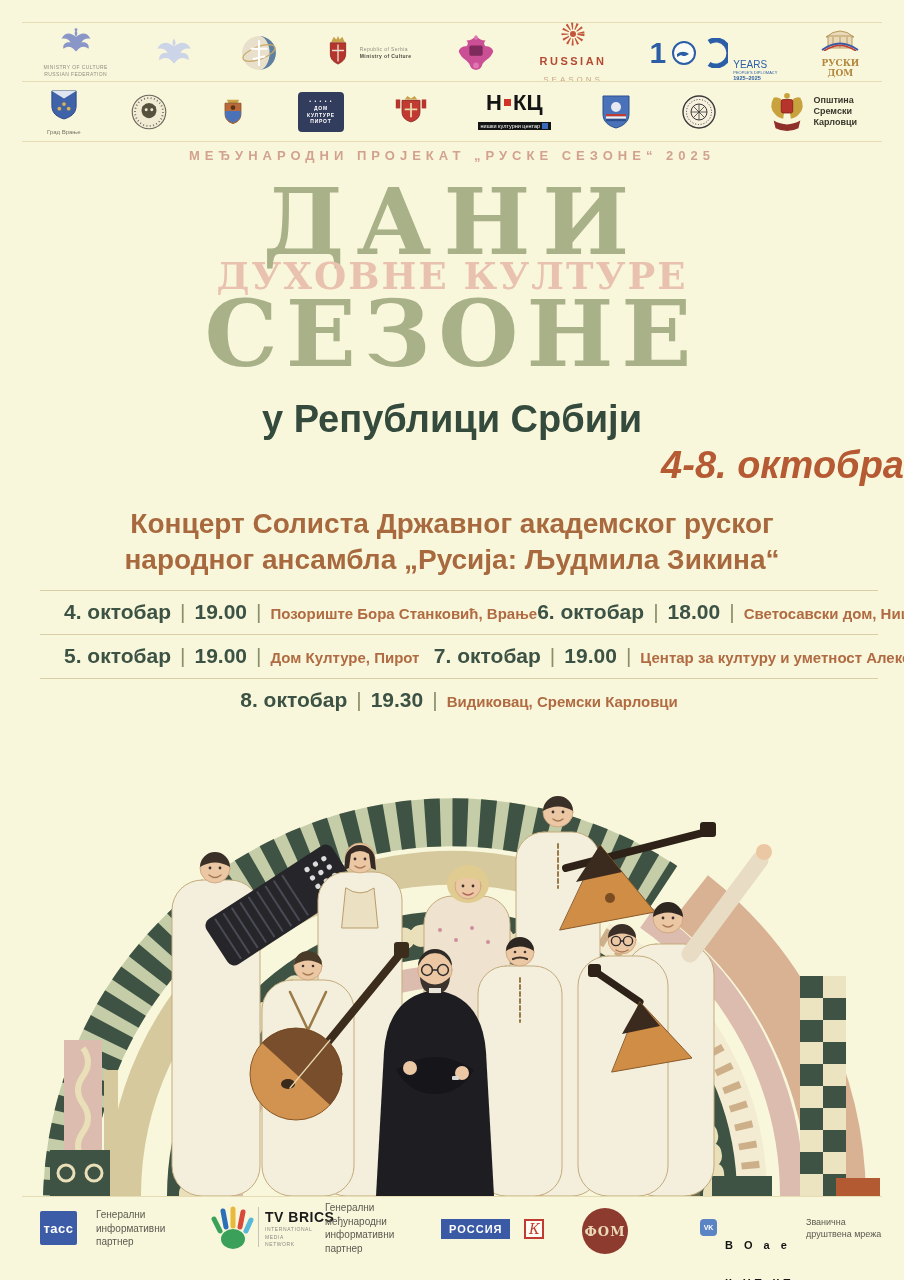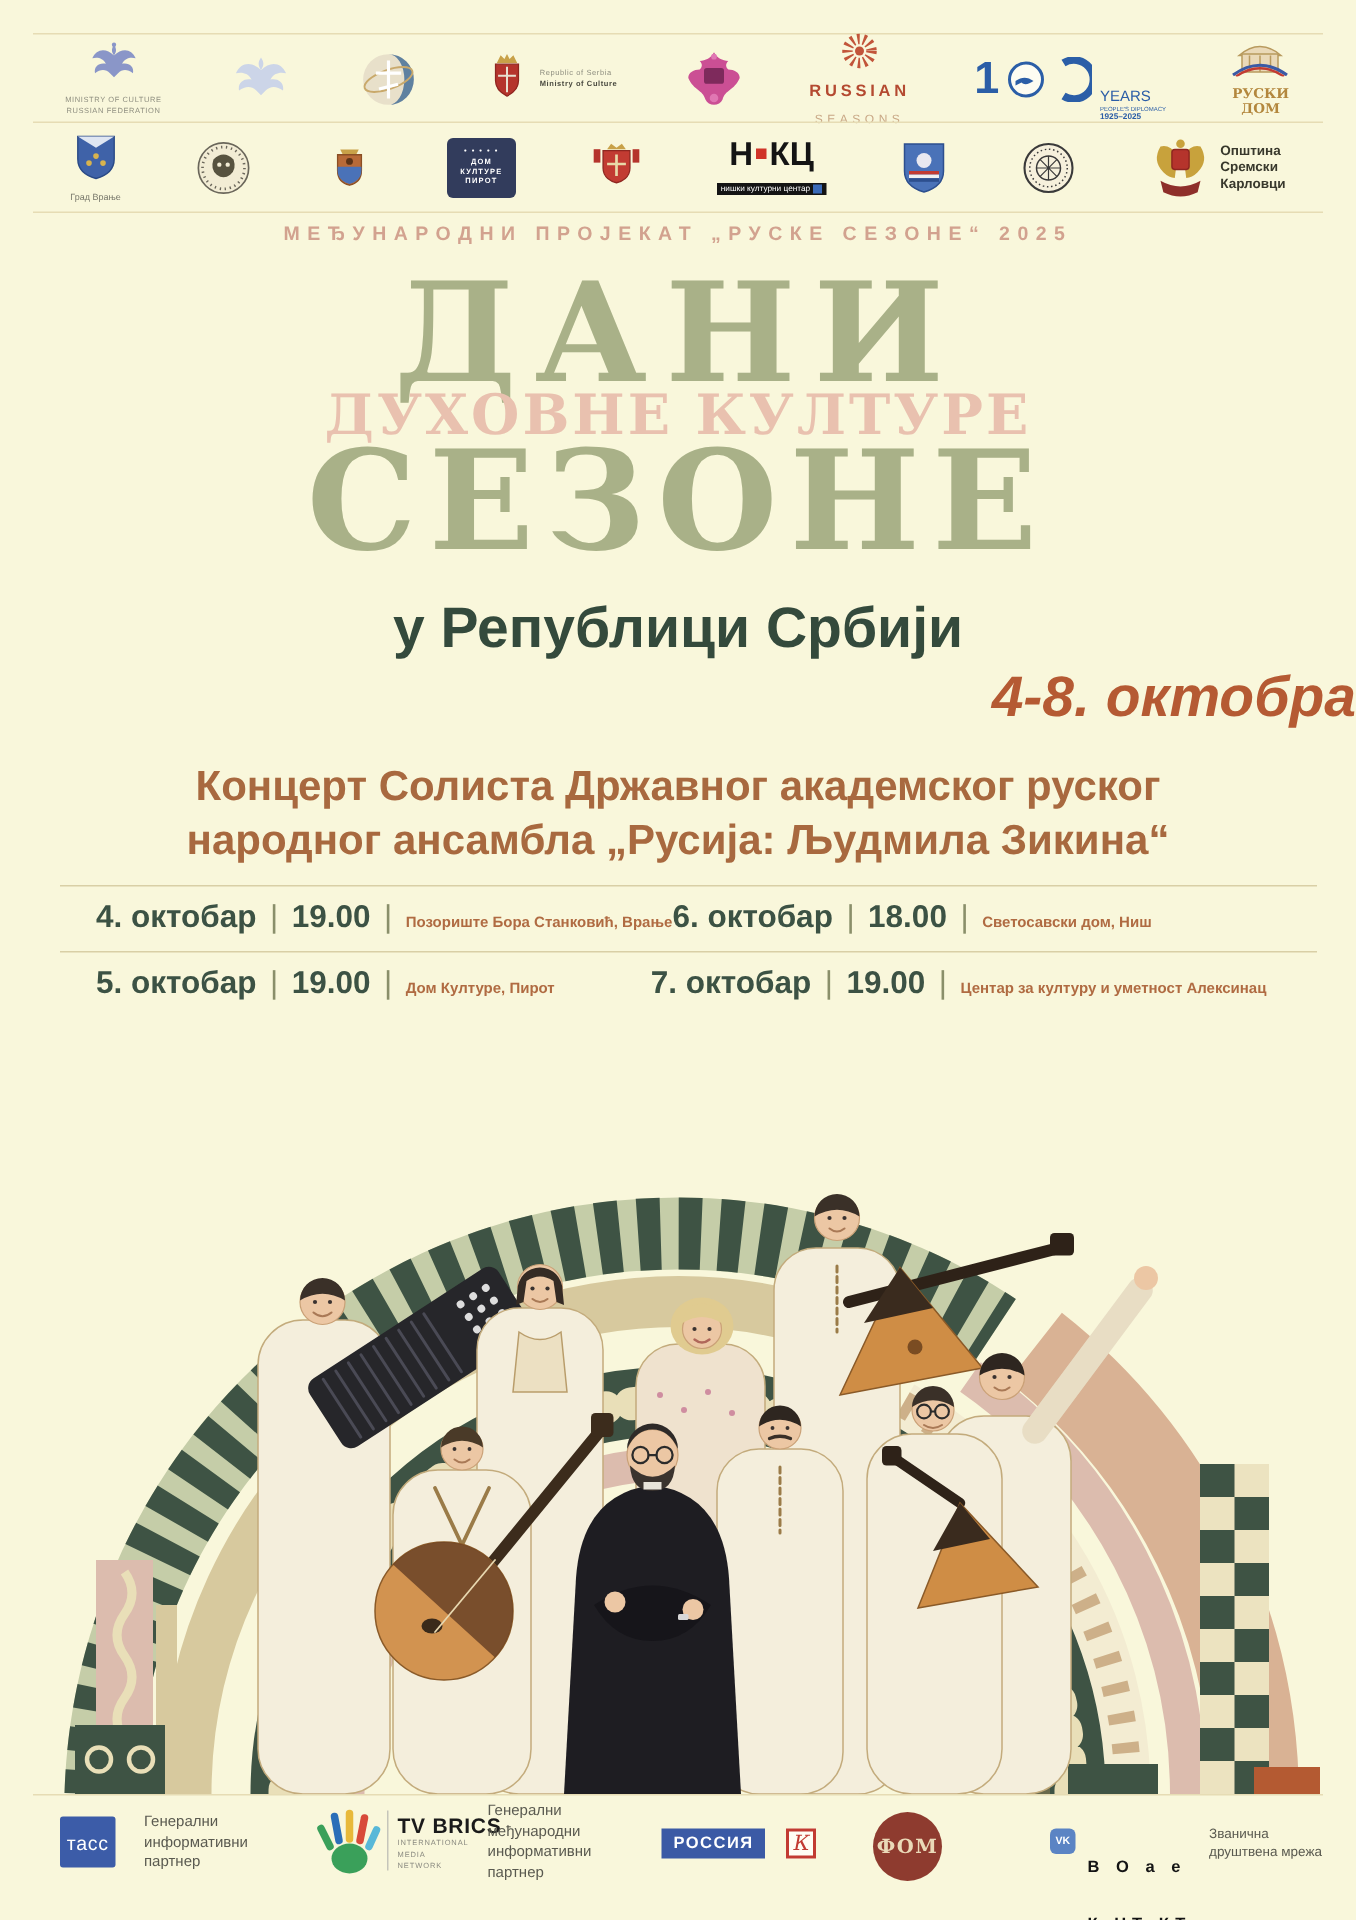--- a/index.html
+++ b/index.html
@@ -51,30 +51,30 @@
   
   .sched{position:absolute;top:590px;left:40px;right:26px;}
   .srow{display:flex;border-top:1px solid #d9cfa6;padding:9px 0 10px 0;}
   .srow .sitem:first-child{flex:0 0 47%;padding-left:24px;box-sizing:border-box;}
   .srow .sitem:last-child{flex:1;}
   .srow.center{justify-content:center;}
   .srow.center .sitem{flex:none;padding-left:0;}
   .sitem{white-space:nowrap;}
   .sd{font-size:21px;font-weight:600;color:#3c5244;}
   .sp{font-size:21px;color:#8a8f6a;margin:0 9px;font-weight:400;}
-  .sv{font-size:10px;font-weight:600;color:#b06b42;}
+  .sv{font-size:15px;font-weight:600;color:#b06b42;}
   
   .stage{position:absolute;top:740px;left:0;width:904px;height:456px;}
   
   .footer{position:absolute;left:22px;right:22px;top:1196px;height:84px;
           border-top:1px solid #e6dcb4;}
   .footer *{box-sizing:border-box;}
   .f-abs{position:absolute;}
   .tass-sq{left:18px;top:14px;width:37px;height:34px;background:#3c5ca8;border-radius:2px;
-           color:#fff;font-weight:normal;font-size:13px;display:flex;align-items:center;
+           color:#fff;font-weight:bold;font-size:13px;display:flex;align-items:center;
            justify-content:center;letter-spacing:.5px;}
   .f-cap{font-size:10px;line-height:1.35;color:#5a5a50;}
   .cap-tass{left:74px;top:11px;}
   .brics-hand{left:188px;top:8px;}
   .brics-div{left:236px;top:10px;width:1px;height:40px;background:#c5c5ba;}
   .brics-txt{left:243px;top:13px;}
   .brics-title{font-size:14px;font-weight:800;color:#1a1a1a;letter-spacing:.5px;line-height:1;}
   .brics-sub{font-size:5px;color:#8a8a80;letter-spacing:.6px;line-height:1.5;margin-top:2px;}
   .cap-brics{left:303px;top:4px;}
   .rossiya{left:419px;top:22px;display:flex;align-items:center;gap:14px;}
@@ -294,20 +294,25 @@
       </div>
     </div>
     <div class="srow">
       <div class="sitem">
         <span class="sd">5. октобар</span><span class="sp">|</span><span class="sd">19.00</span><span class="sp">|</span><span class="sv">Дом Културе, Пирот</span>
       </div>
       <div class="sitem">
         <span class="sd">7. октобар</span><span class="sp">|</span><span class="sd">19.00</span><span class="sp">|</span><span class="sv">Центар за културу и уметност Алексинац</span>
       </div>
     </div>
+    <div class="srow center">
+      <div class="sitem">
+        <span class="sd">8. октобар</span><span class="sp">|</span><span class="sd">19.30</span><span class="sp">|</span><span class="sv">Видиковац, Сремски Карловци</span>
+      </div>
+    </div>
   </div>
 
   <div class="stage">
     <svg viewBox="0 0 904 456" width="904" height="456">
 
       <g>
         <path d="M67 456A385 385 0 0 1 664 146" stroke="#c5cda8" stroke-width="48" fill="none"></path>
         <path d="M67 456A385 385 0 0 1 664 146" stroke="#3e5344" stroke-width="48" fill="none" stroke-dasharray="15 12"></path>
         <path d="M690 158A385 385 0 0 1 837 456" stroke="#d9b294" stroke-width="58" fill="none"></path>
         <path d="M647 178A340 340 0 0 1 792 456" stroke="#dcbcae" stroke-width="24" fill="none"></path>

